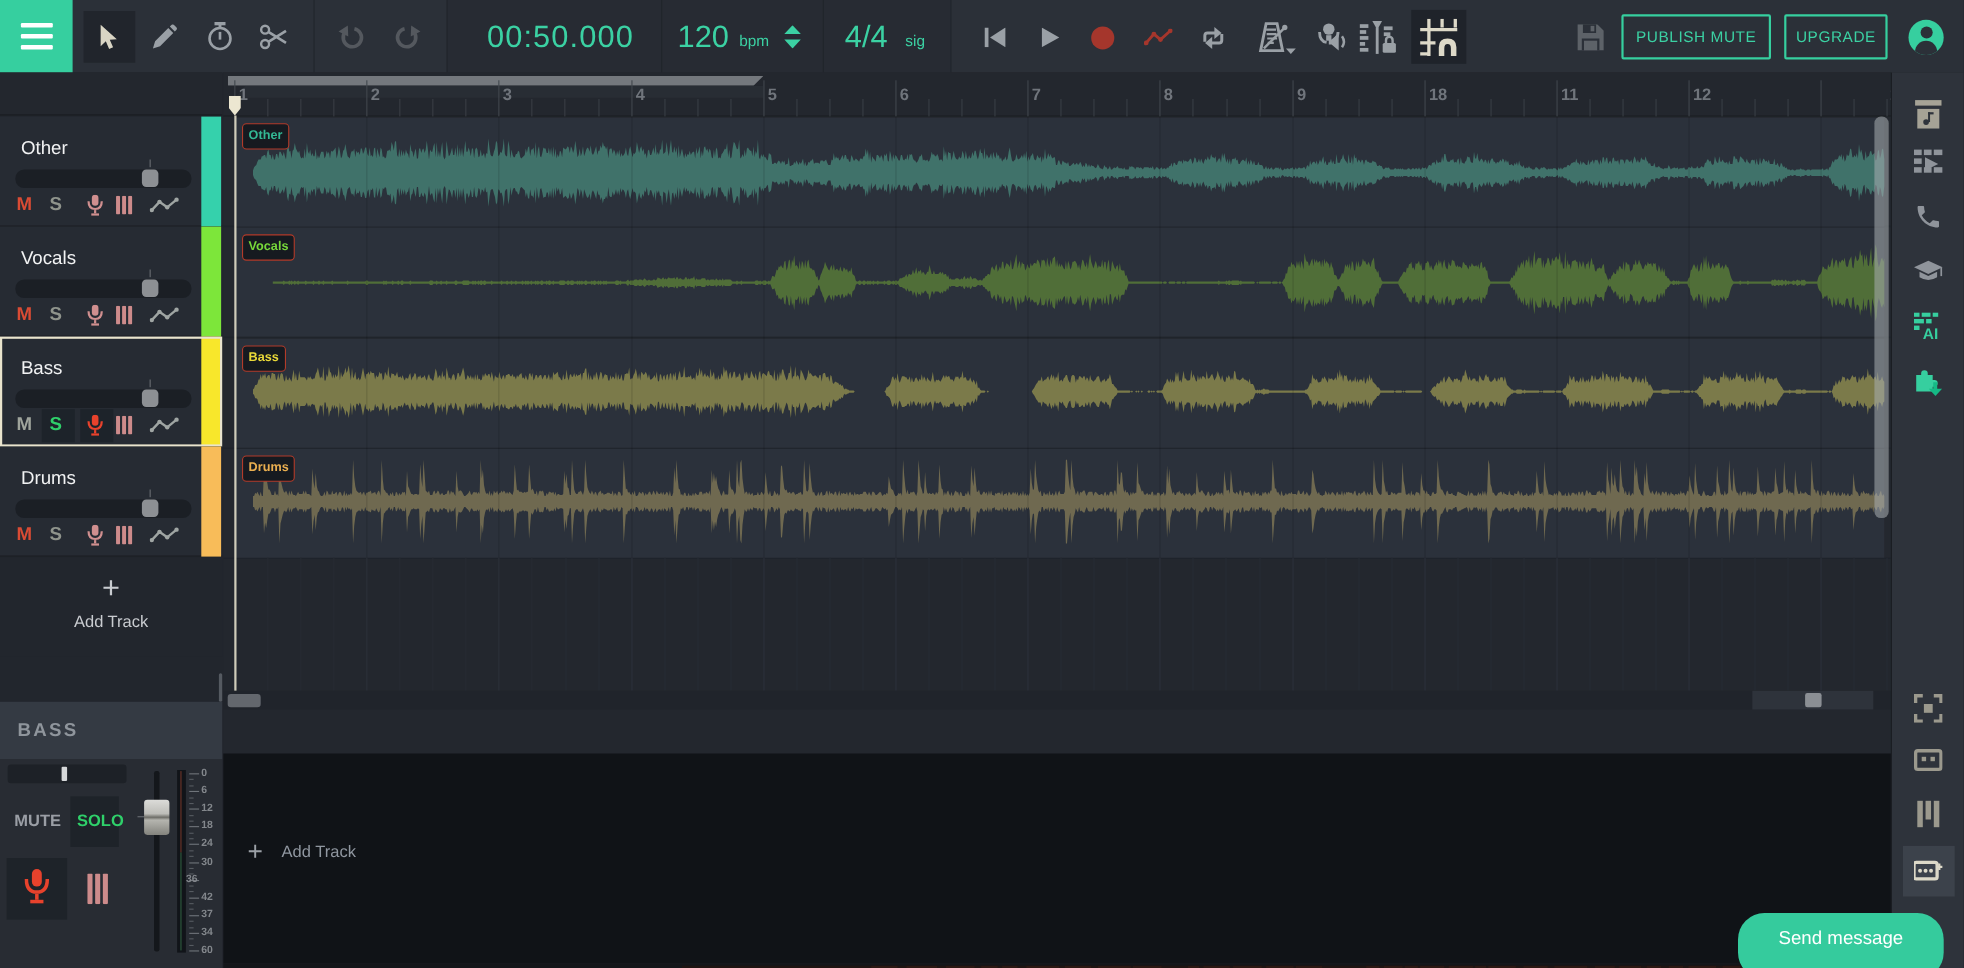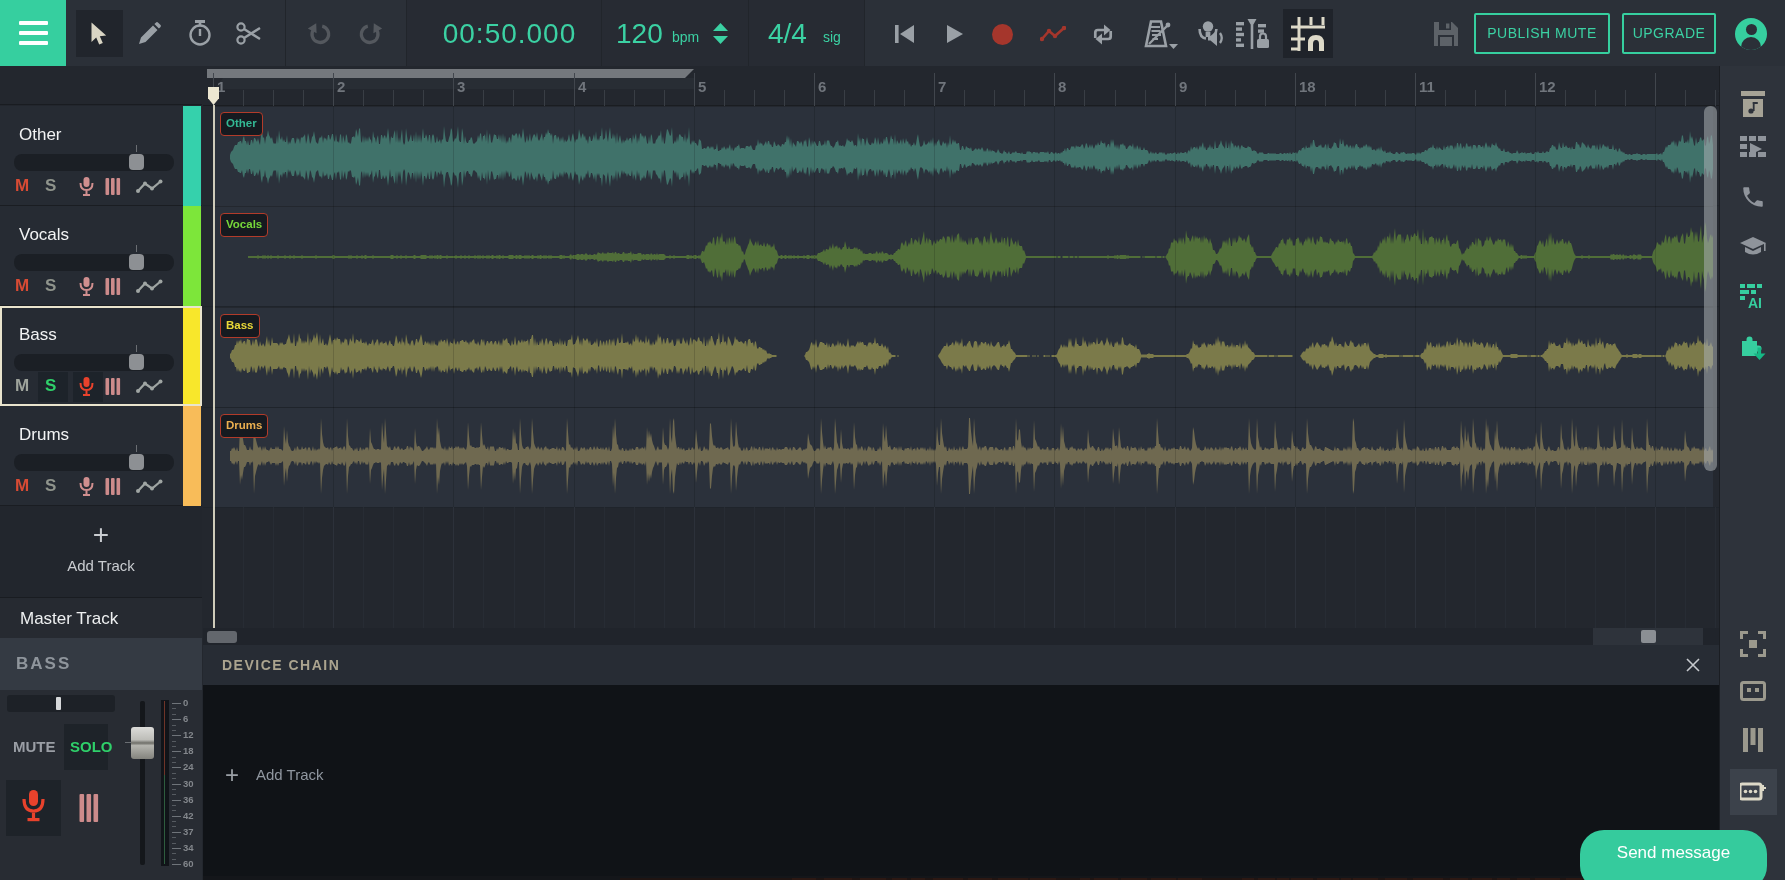--- a/index.html
+++ b/index.html
@@ -300,23 +300,20 @@
           </g>
         </svg>
       </div>
       <div class="strip" style="background:#f8bc59"></div>
     </div>
   <div style="position:absolute;left:0;top:441px;width:202px;height:90px;background:#22262d;">
     <div style="position:absolute;left:0;top:12px;width:202px;text-align:center;color:#c9ccd0;font-size:28px;font-weight:300;">+</div>
     <div style="position:absolute;left:0;top:50px;width:202px;text-align:center;color:#c9ccd0;font-size:15px;">Add Track</div>
   </div>
   <div style="position:absolute;left:199px;top:546px;width:3px;height:26px;background:#555a61;border-radius:2px;"></div>
-  <div style="position:absolute;left:0;top:531px;width:202px;height:41px;background:#262a31;border-top:1px solid #191c21;">
-    <div style="position:absolute;left:20px;top:11px;color:#eef0f1;font-size:17px;">Master Track</div>
-  </div>
   <div style="position:absolute;left:0;top:572px;width:202px;height:52px;background:#343a43;">
     <div style="position:absolute;left:16px;top:16px;color:#8f959c;font-size:17px;letter-spacing:2px;font-weight:bold;">BASS</div>
   </div>
   <div style="position:absolute;left:0;top:624px;width:202px;height:190px;background:#282c33;"></div>
   <div style="position:absolute;left:7px;top:629px;width:108px;height:17px;background:#1d2127;border-radius:3px;"></div>
   <div style="position:absolute;left:56px;top:631px;width:5px;height:13px;background:#d6d8da;border-radius:1px;"></div>
   <div style="position:absolute;left:13px;top:672px;color:#9a9ea5;font-size:15px;font-weight:bold;">MUTE</div>
   <div style="position:absolute;left:64px;top:658px;width:44px;height:46px;background:#1e2329;"></div>
   <div style="position:absolute;left:70px;top:672px;color:#2fd06a;font-size:15px;font-weight:bold;">SOLO</div>
   <div style="position:absolute;left:6px;top:714px;width:55px;height:56px;background:#1e2329;"></div>
@@ -358,21 +355,21 @@
 <div style="position:absolute;left:172px;top:696.0px;width:4px;height:1px;background:#565b61;"></div>
 <div style="position:absolute;left:172px;top:701.4px;width:9px;height:1px;background:#6f747a;"></div>
 <div style="position:absolute;left:183px;top:695.4px;font-size:9.5px;font-weight:bold;color:#83878c;">24</div>
 <div style="position:absolute;left:172px;top:706.8px;width:4px;height:1px;background:#565b61;"></div>
 <div style="position:absolute;left:172px;top:712.1px;width:4px;height:1px;background:#565b61;"></div>
 <div style="position:absolute;left:172px;top:717.5px;width:9px;height:1px;background:#6f747a;"></div>
 <div style="position:absolute;left:183px;top:711.5px;font-size:9.5px;font-weight:bold;color:#83878c;">30</div>
 <div style="position:absolute;left:172px;top:722.9px;width:4px;height:1px;background:#565b61;"></div>
 <div style="position:absolute;left:172px;top:728.2px;width:4px;height:1px;background:#565b61;"></div>
 <div style="position:absolute;left:172px;top:733.6px;width:9px;height:1px;background:#6f747a;"></div>
-<div style="position:absolute;left:183px;top:727.6px;font-size:9.5px;font-weight:bold;color:#83878c;">36</div>
+<div style="position:absolute;left:169px;top:727.6px;font-size:9.5px;font-weight:bold;color:#83878c;">36</div>
 <div style="position:absolute;left:172px;top:739.0px;width:4px;height:1px;background:#565b61;"></div>
 <div style="position:absolute;left:172px;top:744.3px;width:4px;height:1px;background:#565b61;"></div>
 <div style="position:absolute;left:172px;top:749.7px;width:9px;height:1px;background:#6f747a;"></div>
 <div style="position:absolute;left:183px;top:743.7px;font-size:9.5px;font-weight:bold;color:#83878c;">42</div>
 <div style="position:absolute;left:172px;top:755.1px;width:4px;height:1px;background:#565b61;"></div>
 <div style="position:absolute;left:172px;top:760.4px;width:4px;height:1px;background:#565b61;"></div>
 <div style="position:absolute;left:172px;top:765.8px;width:9px;height:1px;background:#6f747a;"></div>
 <div style="position:absolute;left:183px;top:759.8px;font-size:9.5px;font-weight:bold;color:#83878c;">37</div>
 <div style="position:absolute;left:172px;top:771.2px;width:4px;height:1px;background:#565b61;"></div>
 <div style="position:absolute;left:172px;top:776.5px;width:4px;height:1px;background:#565b61;"></div>
@@ -594,26 +591,20 @@
       clip-path:polygon(0 0,100% 0,100% 62%,50% 100%,0 62%);"></div>
   <div style="position:absolute;left:10px;top:39px;width:2px;height:523px;background:rgba(236,231,209,0.85);"></div>
 
   <div style="position:absolute;left:1501px;top:40px;width:13px;height:365px;border-radius:6px;background:rgba(170,174,178,0.55);"></div>
 
   <div style="position:absolute;left:0;top:562px;width:1516px;height:17px;background:#20242b;"></div>
   <div style="position:absolute;left:1390px;top:562px;width:110px;height:17px;background:#2e333b;"></div>
   <div style="position:absolute;left:4px;top:565px;width:30px;height:12px;background:#63676d;border-radius:3px;"></div>
   <div style="position:absolute;left:1438px;top:564px;width:15px;height:13px;background:#8b8f94;border-radius:2px;"></div>
 
-  <div style="position:absolute;left:0;top:579px;width:1516px;height:40px;background:#272c34;">
-    <div style="position:absolute;left:19px;top:12px;color:#aba48f;font-size:14px;font-weight:bold;letter-spacing:1.5px;">DEVICE CHAIN</div>
-    <svg style="position:absolute;left:1483px;top:13px" width="14" height="14" viewBox="0 0 14 14">
-      <path d="M1,1 L13,13 M13,1 L1,13" stroke="#c6c9cd" stroke-width="1.6"></path>
-    </svg>
-  </div>
   <div style="position:absolute;left:0;top:619px;width:1516px;height:191px;background:#101317;">
     <div style="position:absolute;left:22px;top:76px;color:#9ba0a6;font-size:24px;font-weight:300;">+</div>
     <div style="position:absolute;left:53px;top:81px;color:#9097a0;font-size:15px;">Add Track</div>
   </div>
   <div style="position:absolute;left:0;top:810px;width:1516px;height:4px;background:#14161a;"></div>
 </div>
 <div style="position:absolute;left:620px;top:878px;width:1093px;height:2px;background:#1f1412;"></div>
 <div style="position:absolute;left:792px;top:878px;width:24px;height:2px;background:#2c1813;"></div>
 <div style="position:absolute;left:824px;top:878px;width:28px;height:2px;background:#2c1813;"></div>
 <div style="position:absolute;left:860px;top:878px;width:26px;height:2px;background:#2c1813;"></div>

